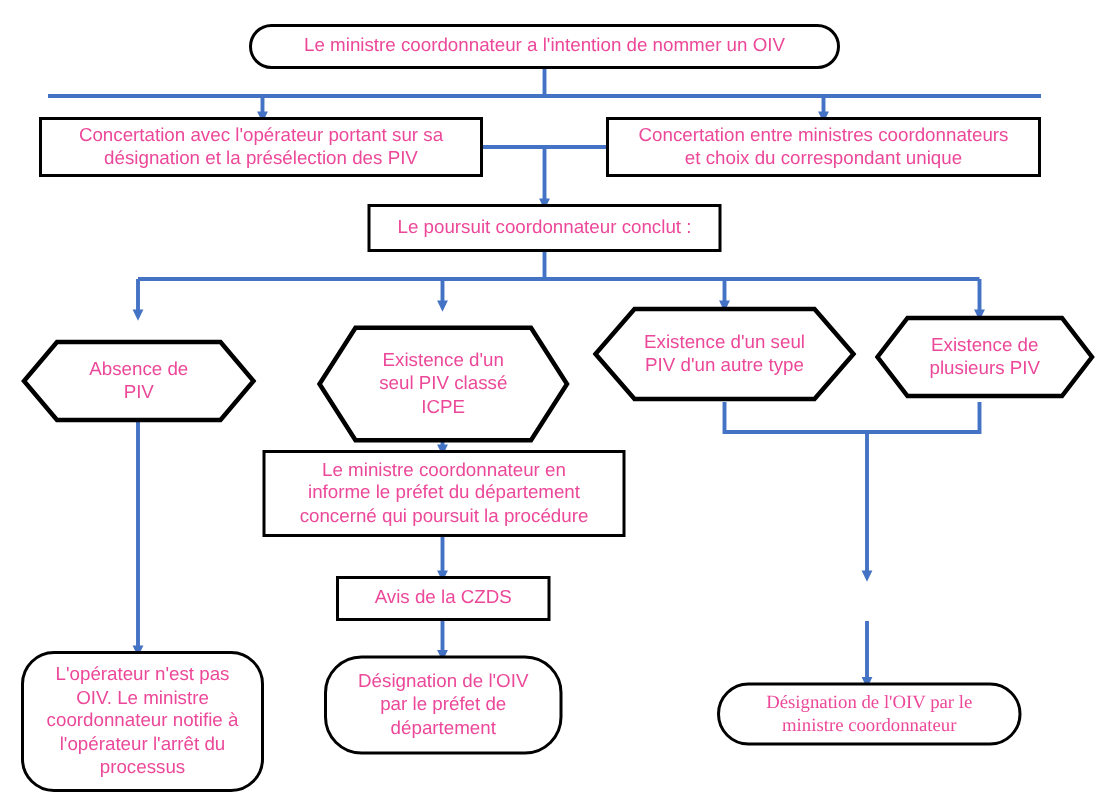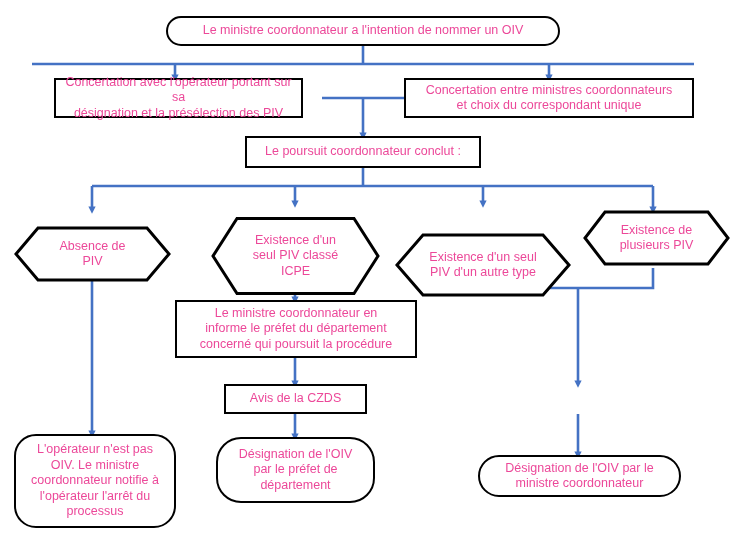--- a/index.html
+++ b/index.html
@@ -105,21 +105,21 @@
       <path d="M578,288 L578,384" marker-end="url(#arrowhead)"></path>
 
       <path d="M578,414 L578,455" marker-end="url(#arrowhead)"></path>
     </g>
   </svg>
 
   <div class="node round" style="left:166px; top:16px; width:394px; height:30px; border-radius:15px;">
     <span class="lbl">Le ministre coordonnateur a l'intention de nommer un OIV</span>
   </div>
 
-  <div class="node rect" style="left:26px; top:78px; width:249px; height:40px;margin-left:28px;">
+  <div class="node rect" style="left:26px; top:78px; width:296px; height:40px;">
     <span class="lbl">Concertation avec l'opérateur  portant sur sa
 désignation et  la présélection des PIV</span>
   </div>
 
   <div class="node rect" style="left:404px; top:78px; width:290px; height:40px;">
     <span class="lbl">Concertation entre ministres coordonnateurs
 et choix du correspondant unique</span>
   </div>
 
   <div class="node rect" style="left:245px; top:136px; width:236px; height:32px;">
@@ -136,21 +136,21 @@
 
   <div class="node hex" style="left:211px; top:216px; width:169px; height:80px;">
     <svg class="hexbg" viewBox="0 0 169 64" preserveAspectRatio="none">
       <polygon points="26,2 143,2 167,32 143,62 26,62 2,32" fill="#ffffff" stroke="#000000" stroke-width="3" vector-effect="non-scaling-stroke"></polygon>
     </svg>
     <span class="lbl">Existence d'un
 seul PIV classé
 ICPE</span>
   </div>
 
-  <div class="node hex" style="left:395px; top:204px; width:176px; height:64px;margin-top:29px;">
+  <div class="node hex" style="left:395px; top:204px; width:176px; height:64px;">
     <svg class="hexbg" viewBox="0 0 176 64" preserveAspectRatio="none">
       <polygon points="28,2 148,2 174,32 148,62 28,62 2,32" fill="#ffffff" stroke="#000000" stroke-width="3" vector-effect="non-scaling-stroke"></polygon>
     </svg>
     <span class="lbl">Existence d'un seul
 PIV d'un autre type</span>
   </div>
 
   <div class="node hex" style="left:583px; top:210px; width:147px; height:56px;">
     <svg class="hexbg" viewBox="0 0 147 56" preserveAspectRatio="none">
       <polygon points="22,2 125,2 145,28 125,54 22,54 2,28" fill="#ffffff" stroke="#000000" stroke-width="3" vector-effect="non-scaling-stroke"></polygon>
@@ -177,18 +177,18 @@
 l'opérateur l'arrêt du
 processus</span>
   </div>
 
   <div class="node round" style="left:216px; top:437px; width:159px; height:66px; border-radius:25px;">
     <span class="lbl">Désignation de l'OIV
 par le préfet de
 département</span>
   </div>
 
-  <div class="node round" style="left:478px; top:455px; width:203px; height:42px; border-radius:21px;">
+  <div class="node round" style="left:478px; top:455px; width:203px; height:42px; border-radius:21px;font-family:Liberation Serif, serif;">
     <span class="lbl">Désignation de l'OIV par le
 ministre coordonnateur</span>
   </div>
 
 </div>
 
 </body></html>

